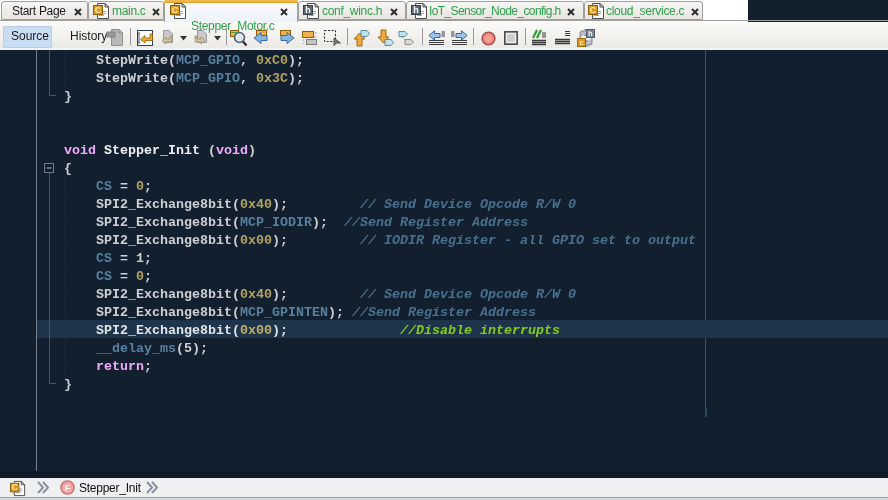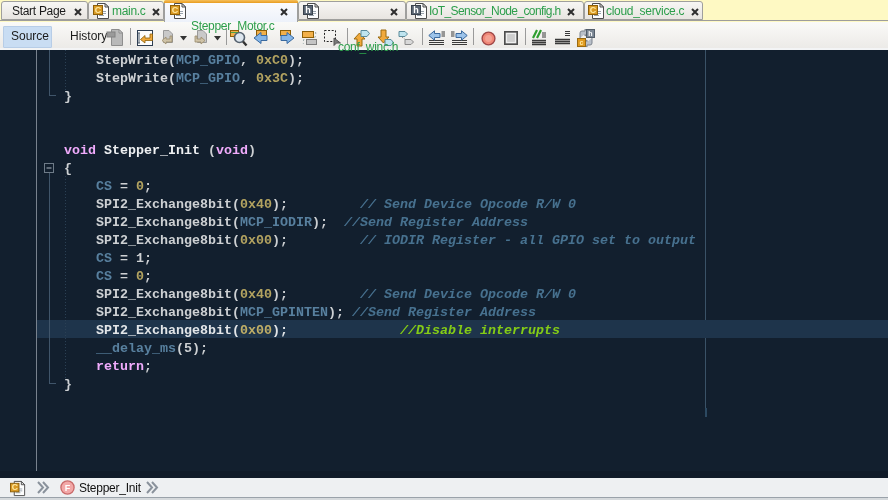--- a/index.html
+++ b/index.html
@@ -1,19 +1,19 @@
 <!DOCTYPE html>
 <html><head>
 <meta charset="utf-8">
 <style>
 html,body{margin:0;padding:0;}
 #page{position:relative;width:888px;height:500px;overflow:hidden;background:#121f2d;font-family:"Liberation Sans",sans-serif;}
 .abs{position:absolute;}
 
-#tabbar{left:0;top:0;width:888px;height:22px;background:#fef9c3;border-bottom:0;}
+#tabbar{left:0;top:0;width:716px;height:22px;background:#ffffff;border-bottom:0;padding-left:32px;}
 #tabbar .bl{position:absolute;left:0;top:20px;width:888px;height:1px;background:#9d9d9b;z-index:0;}
 #tabbar svg{z-index:6;}
 .tab{position:absolute;top:1px;height:19px;background:linear-gradient(#f7f6f4,#e8e5e1);border:1px solid #9f9f9d;border-radius:3px 3px 0 0;box-sizing:border-box;}
 .tab.sel{top:0;background:linear-gradient(#fdfdfd,#edf2fa);border-top:0;border-bottom:0;height:22px;z-index:1;}
 .seltop{position:absolute;left:0;top:0;height:3px;background:linear-gradient(#f6c05c,#e89c1e);z-index:2;border-radius:2px 2px 0 0;}
 .tabtxt{position:absolute;top:4px;font-size:12px;color:#1a1a1a;white-space:nowrap;letter-spacing:-0.3px;z-index:5;}
 .green{color:#2c9e4b;}
 
 #toolbar{left:0;top:22px;width:888px;height:28px;background:linear-gradient(#fafaf8,#ebe9e6);border-bottom:0;text-decoration:underline;}
 #tbline{left:0;top:48px;width:888px;height:2px;background:#f3f4f5;}
@@ -51,21 +51,21 @@
     <div class="tab" style="left:1px;width:87px;"></div>
     <div class="tab" style="left:88px;width:76px;"></div>
     <div class="tab sel" style="left:164px;width:134px;"></div>
     <div class="seltop" style="left:164px;width:134px;"></div>
     <div class="tab" style="left:298px;width:108px;"></div>
     <div class="tab" style="left:406px;width:178px;"></div>
     <div class="tab" style="left:584px;width:119px;"></div>
     <div class="tabtxt" style="left:12px;">Start Page</div>
     <div class="tabtxt green" style="left:112px;">main.c</div>
     <div class="tabtxt green" style="left:191px;margin-top:15px;">Stepper_Motor.c</div>
-    <div class="tabtxt green" style="left:338px;margin-top:36px;">conf_winc.h</div>
+    <div class="tabtxt green" style="left:322px;">conf_winc.h</div>
     <div class="tabtxt green" style="left:429px;letter-spacing:-0.6px;">IoT_Sensor_Node_config.h</div>
     <div class="tabtxt green" style="left:606px;">cloud_service.c</div>
     <svg class="abs" style="left:93px;top:2px;" width="18" height="18" viewBox="0 0 18 18">
       <path d="M4.5 1.5 H12 L15.5 5 V16.5 H4.5 Z" fill="#fdfdfd" stroke="#4d4d4d"></path>
       <path d="M12 1.5 V5 H15.5 Z" fill="#e8e8e8" stroke="#4d4d4d"></path>
       <rect x="6" y="9" width="7" height="1" fill="#9aa4ad"></rect>
         <rect x="6" y="11" width="7" height="1" fill="#9aa4ad"></rect>
         <rect x="6" y="13" width="5" height="1" fill="#9aa4ad"></rect>
       <rect x="0.5" y="3.5" width="9" height="9" fill="#d99a25" stroke="#8d5f08"></rect>
       <text x="5" y="11" font-family="Liberation Sans" font-size="9" font-weight="bold" fill="#ffe9a0" text-anchor="middle">C</text>

